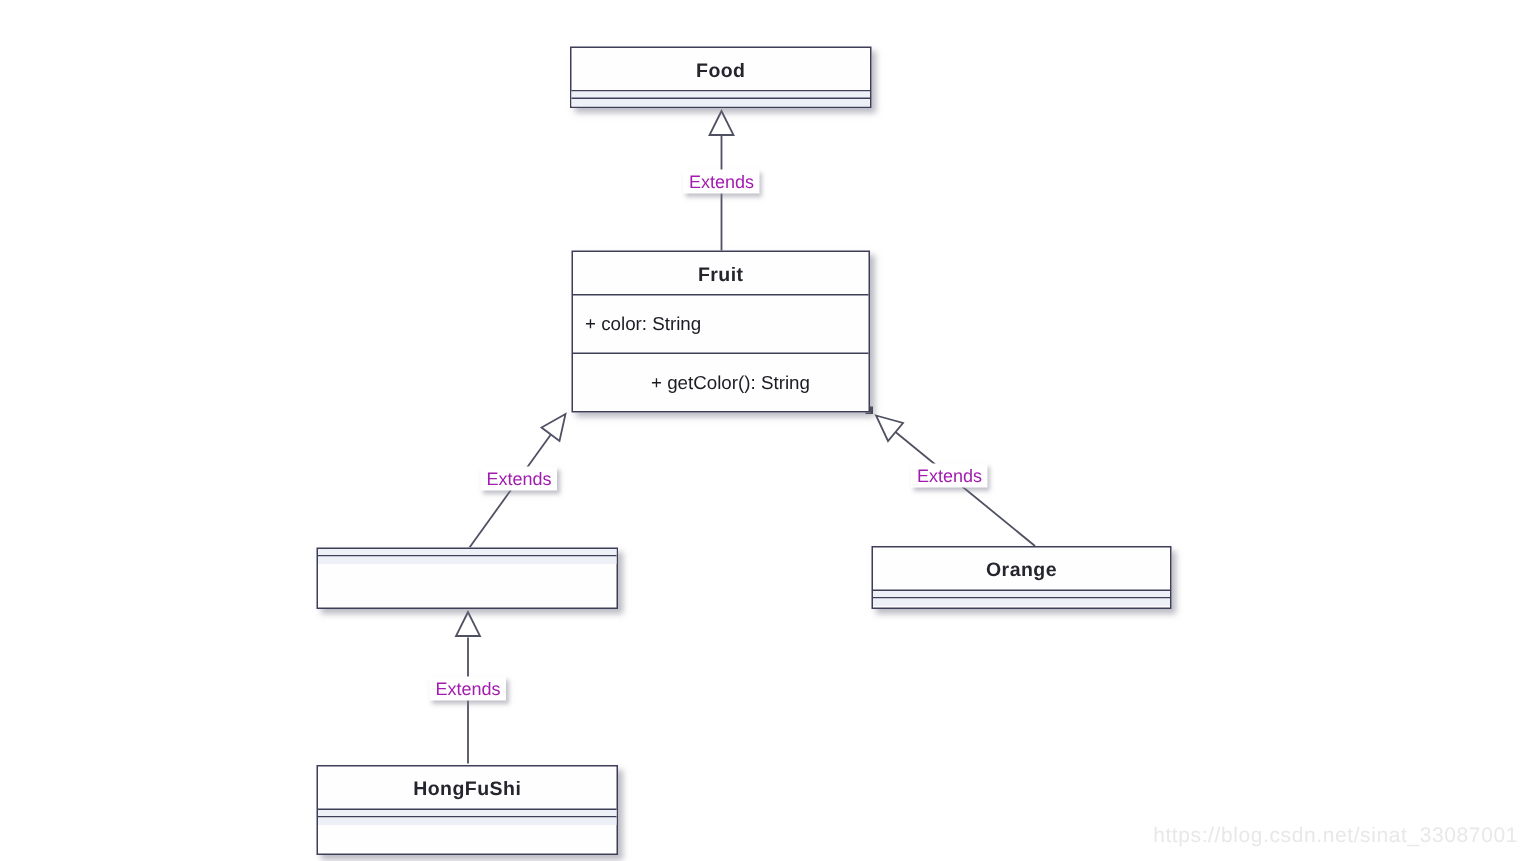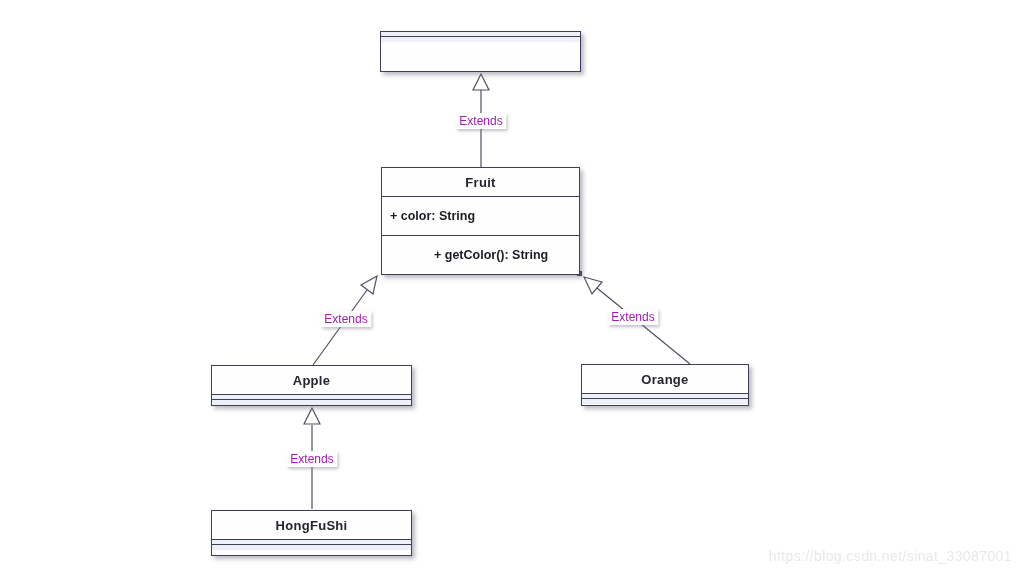--- a/index.html
+++ b/index.html
@@ -37,21 +37,21 @@
   }
   .strip {
     height: 4px;
     background: #eef0f8;
     border-bottom: 1px solid #3e3e58;
   }
   .strip.last { height: 5px; border-bottom: none; }
   .member {
     display: flex;
     align-items: center;
-    font-weight: bold;
+    font-weight: normal;
     font-size: 12.5px;
     color: #1c1c24;
     padding-left: 8px;
     box-sizing: border-box;
   }
   .member.attr { height: 39px; border-bottom: 1px solid #3e3e58; }
   .member.method { height: 37px; margin-left: 44px; }
   .edge-label {
     position: absolute;
     transform: translate(-50%, -50%);
@@ -86,43 +86,43 @@
 
     <line x1="690" y1="364" x2="597" y2="288" stroke="#4f5062" stroke-width="1.2"></line>
     <polygon points="584,277 602,282 592,294" fill="#ffffff" stroke="#4f5062" stroke-width="1.2"></polygon>
     <rect x="577" y="271" width="5" height="5" fill="#2c2c3a"></rect>
 
     <line x1="312" y1="509" x2="312" y2="425" stroke="#4f5062" stroke-width="1.2"></line>
     <polygon points="312,408 304,424 320,424" fill="#ffffff" stroke="#4f5062" stroke-width="1.2"></polygon>
   </svg>
 
   <div class="uml-class" style="left:380px; top:31px; width:201px; height:41px;">
+    <div class="uml-title">Food</div>
     <div class="strip"></div>
     <div class="strip last"></div>
   </div>
 
   <div class="uml-class" style="left:381px; top:167px; width:199px; height:108px;">
     <div class="uml-title">Fruit</div>
     <div class="member attr">+ color: String</div>
     <div class="member method">+ getColor(): String</div>
   </div>
 
   <div class="uml-class" style="left:211px; top:365px; width:201px; height:41px;">
-    <div class="uml-title">Apple</div>
     <div class="strip"></div>
     <div class="strip last"></div>
   </div>
 
-  <div class="uml-class" style="left:581px; top:364px; width:168px; height:42px;">
+  <div class="uml-class" style="left:581px; top:364px; width:200px; height:42px;">
     <div class="uml-title">Orange</div>
     <div class="strip"></div>
     <div class="strip last"></div>
   </div>
 
-  <div class="uml-class" style="left:211px; top:510px; width:201px; height:46px;">
+  <div class="uml-class" style="left:211px; top:510px; width:201px; height:60px;">
     <div class="uml-title">HongFuShi</div>
     <div class="strip"></div>
     <div class="strip last"></div>
   </div>
 
   <div class="edge-label" style="left:481px; top:121px;">Extends</div>
   <div class="edge-label" style="left:346px; top:319px;">Extends</div>
   <div class="edge-label" style="left:633px; top:317px;">Extends</div>
   <div class="edge-label" style="left:312px; top:459px;">Extends</div>
 

